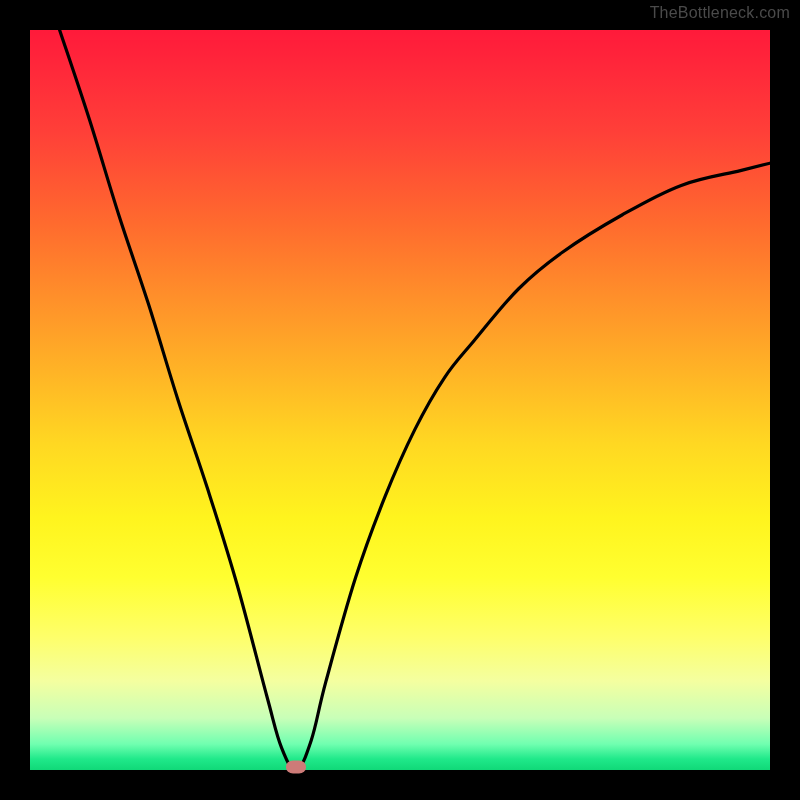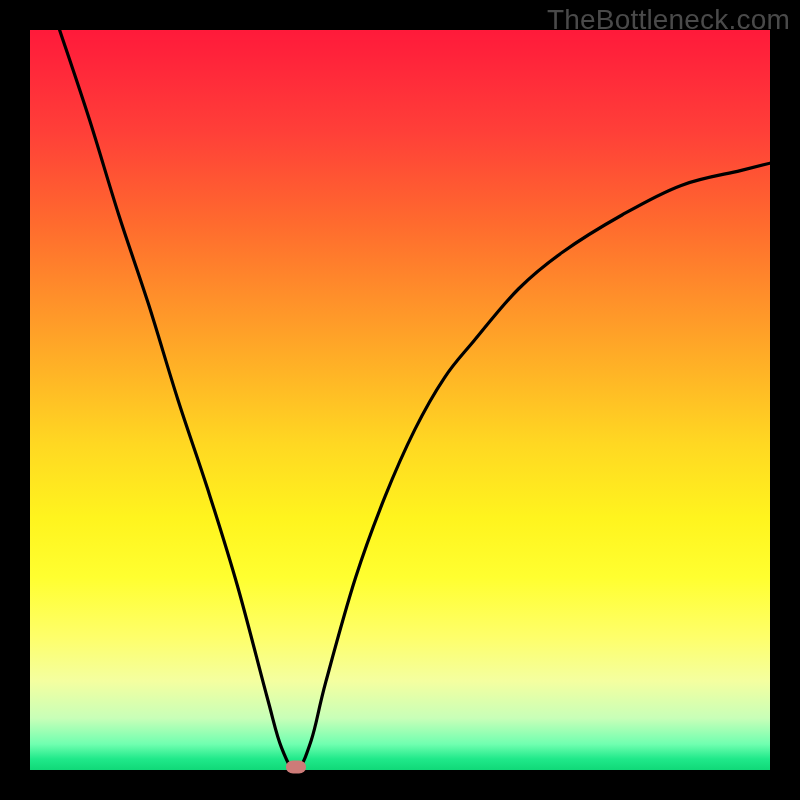--- a/index.html
+++ b/index.html
@@ -8,21 +8,21 @@
     position: relative;
     width: 800px;
     height: 800px;
     background: #000;
   }
   .watermark {
     position: absolute;
     top: 4px;
     right: 10px;
     font-family: Arial, Helvetica, sans-serif;
-    font-size: 28px;
+    font-size: 16px;
     font-weight: 500;
     color: #4a4a4a;
     letter-spacing: 0.2px;
   }
   .plot {
     position: absolute;
     left: 30px;
     top: 30px;
     width: 740px;
     height: 740px;

